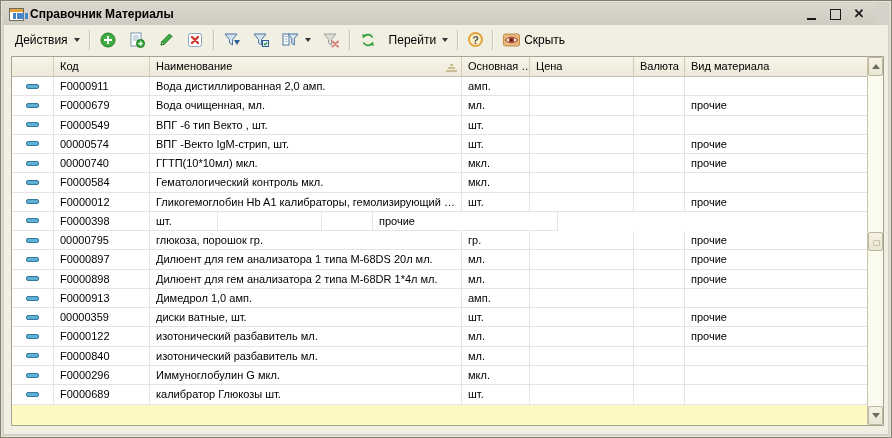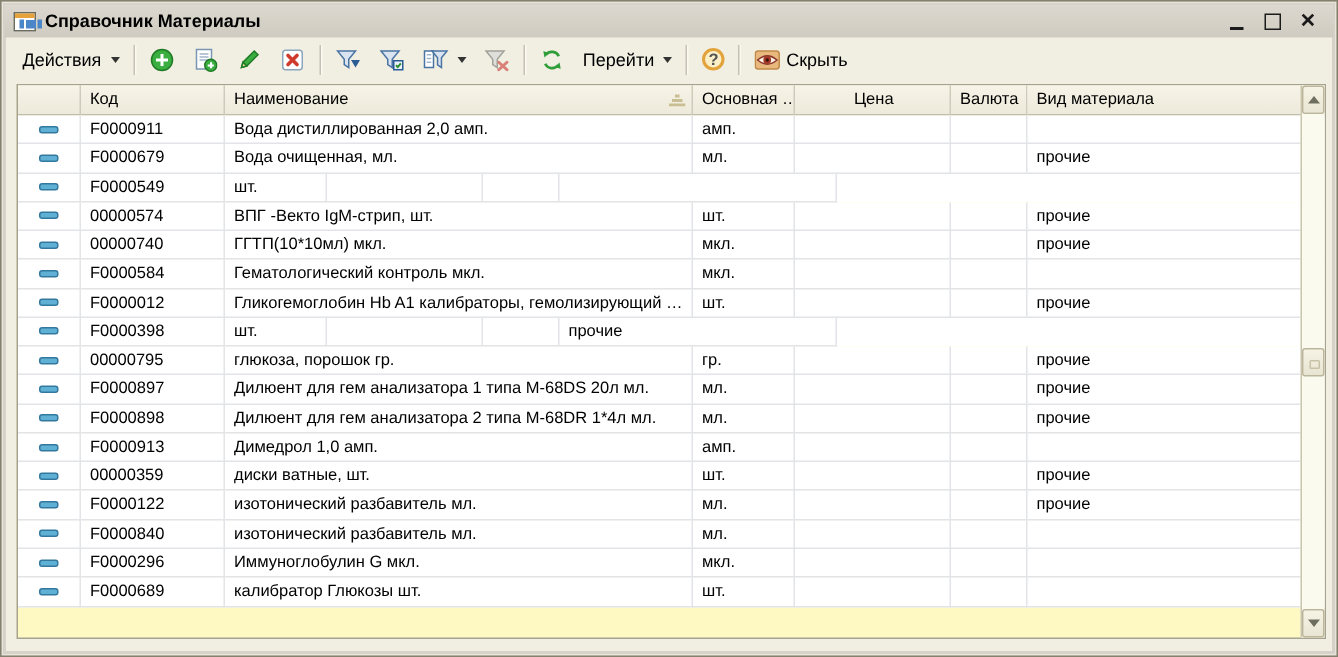--- a/index.html
+++ b/index.html
@@ -5,21 +5,21 @@
   * { margin:0; padding:0; box-sizing:border-box; }
   html,body { width:892px; height:438px; font-family:"Liberation Sans", sans-serif; background:#BFBCB2; }
 
   .window{
     position:relative; width:892px; height:438px;
     background:#D6D2C9; border:1px solid #84826F;
     box-shadow:inset 0 0 0 1px #E8E5DD;
   }
   
   .titlebar{
-    position:absolute; left:2px; top:2px; right:2px; height:22px;
+    position:absolute; left:2px; top:2px; right:15px; height:22px;
     display:flex; align-items:center; padding:0 6px;
     background:linear-gradient(#DCD8CF,#CFCBC1);
   }
   .title-icon{ width:15px; height:13px; margin-right:6px; position:relative;
     border:1px solid #6B6B5E; background:#fff; }
   .title-icon::before{ content:""; position:absolute; left:0; top:0; right:0; height:3px; background:#E8A23C; }
   .title-icon::after{ content:""; position:absolute; left:3px; top:4px; bottom:1px; width:7px;
     border-left:3px solid #4A86C8; border-right:3px solid #4A86C8; background:#4A86C8;
     background-clip:content-box; padding:0 1px; }
   .title-text{ font-size:12px; font-weight:bold; color:#000; flex:1 1 auto; }
@@ -55,21 +55,21 @@
     white-space:nowrap; overflow:hidden; background:linear-gradient(#F7F4E8,#EDEADB); }
   .tbody{ position:relative; }
   .trow{ display:flex; height:19.28px; background:#FFFFFF; }
   .td{ font-size:11px; color:#000; padding:3px 4px 0 6px;
     border-right:1px solid #E2E4E8; border-bottom:1px solid #E2E4E8;
     white-space:nowrap; overflow:hidden; }
   .c-icon{ width:42px; display:flex; align-items:center; justify-content:center; padding:0; }
   .c-code{ width:96px; }
   .c-name{ width:312px; }
   .c-unit{ width:68px; }
-  .c-price{ width:104px;text-align:center; }
+  .c-price{ width:104px; }
   .c-curr{ width:51px; }
   .c-kind{ width:185px; }
   .item-dash{ width:13px; height:5px; background:#5FB0D5; border:1px solid #35789E; border-radius:2px; }
   .sort-ico{ position:absolute; right:4px; top:5px; }
 
   
   .vscroll{ position:absolute; right:0; top:0; width:16px; height:368px;
     background:#FBFAEF; border-left:1px solid #C9C5AD; }
   .sb-btn{ position:absolute; left:0; width:15px; height:19px; background:linear-gradient(#F6F3E5,#EAE6D4);
     border:1px solid #BBB69B; border-radius:2px; display:flex; align-items:center; justify-content:center; }
@@ -261,20 +261,21 @@
     <div class="td c-price"></div>
     <div class="td c-curr"></div>
     <div class="td c-kind">прочие</div>
   </div>
 
   <div class="trow">
     <div class="td c-icon">
               <span class="item-dash"></span>
             </div>
     <div class="td c-code">F0000549</div>
+    <div class="td c-name">ВПГ -6 тип Векто , шт.</div>
     <div class="td c-unit">шт.</div>
     <div class="td c-price"></div>
     <div class="td c-curr"></div>
     <div class="td c-kind"></div>
   </div>
 
   <div class="trow">
     <div class="td c-icon">
               <span class="item-dash"></span>
             </div>

